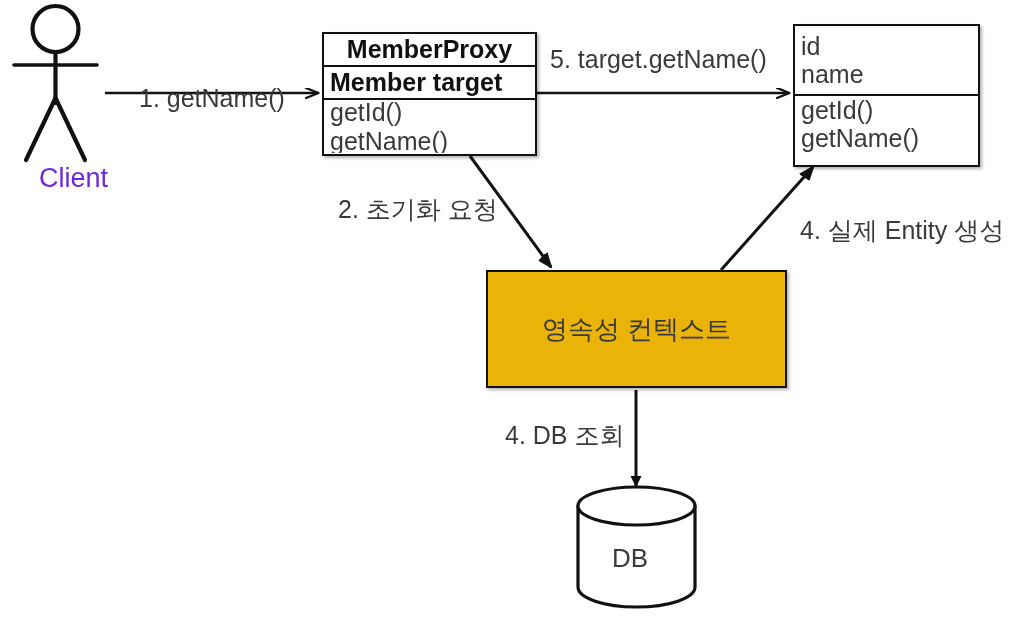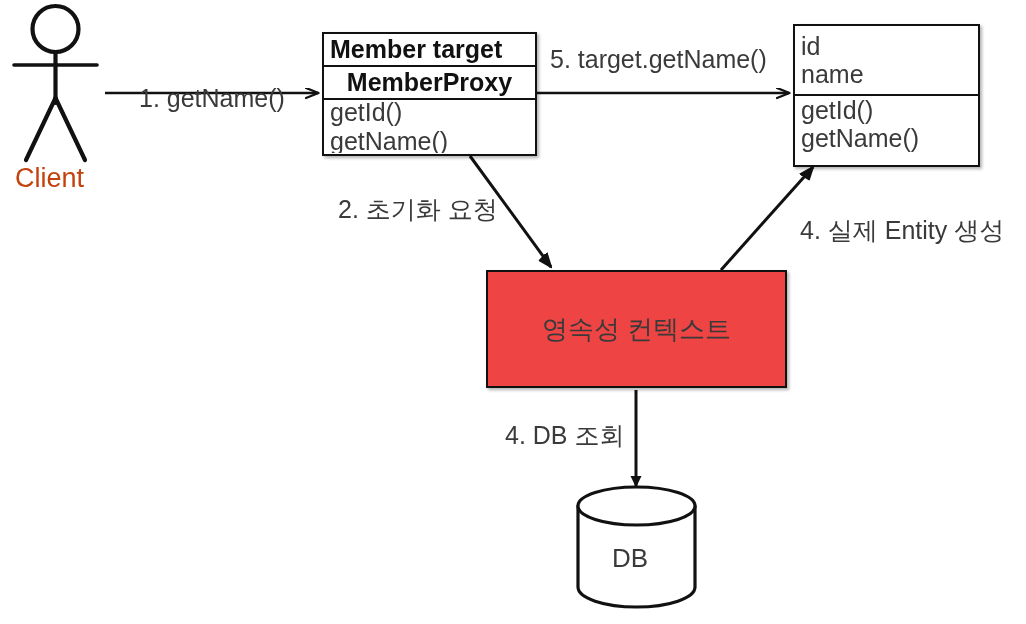--- a/index.html
+++ b/index.html
@@ -26,23 +26,24 @@
   }
   .lbl {
     position: absolute;
     color: #3a3a3a;
     font-size: 25px;
     white-space: nowrap;
     line-height: 1;
   }
   .actor-label {
     position: absolute;
-    color: #c2410c;
+    color: #6d28d9;
     font-size: 27px;
     white-space: nowrap;
+    margin-left: 24px;
   }
   .umlbox {
     position: absolute;
     box-sizing: border-box;
     background: #ffffff;
     border: 2.5px solid #111111;
     box-shadow: 2px 2px 3px rgba(0,0,0,0.30);
   }
   .compartment {
     box-sizing: border-box;
@@ -71,21 +72,21 @@
     align-items: flex-start;
     justify-content: center;
     padding-left: 6px;
     font-size: 25px;
     color: #3a3a3a;
     line-height: 1.14;
   }
   .plainbox {
     position: absolute;
     box-sizing: border-box;
-    background: #ef4444;
+    background: #eab308;
     border: 2.5px solid #111111;
     box-shadow: 2px 2px 3px rgba(0,0,0,0.30);
     display: flex;
     align-items: center;
     justify-content: center;
     font-size: 26px;
     color: #3a3a3a;
   }
   .db-label {
     position: absolute;
@@ -130,22 +131,22 @@
 
     <line x1="636" y1="390" x2="636" y2="487" stroke="#111111" stroke-width="3" marker-end="url(#arrowSolid)"></line>
 
     <g stroke="#111111" stroke-width="3.2" fill="#ffffff" stroke-linejoin="round">
       <path d="M 578 506 L 578 587 A 58.5 20 0 0 0 695 587 L 695 506 Z"></path>
       <ellipse cx="636.5" cy="506" rx="58.5" ry="19"></ellipse>
     </g>
   </svg>
 
   <div class="umlbox" style="left:322px; top:32px; width:215px; height:124px;">
+    <div class="compartment divider c-title" style="height:33px;">MemberProxy</div>
     <div class="compartment divider c-attr-bold" style="height:33px;">Member target</div>
-    <div class="compartment divider c-title" style="height:33px;">MemberProxy</div>
     <div class="compartment c-list" style="height:53px;">
       <span>getId()</span>
       <span>getName()</span>
     </div>
   </div>
 
   <div class="umlbox" style="left:793px; top:24px; width:187px; height:143px;">
     <div class="compartment divider c-list" style="height:70px;">
       <span>id</span>
       <span>name</span>

